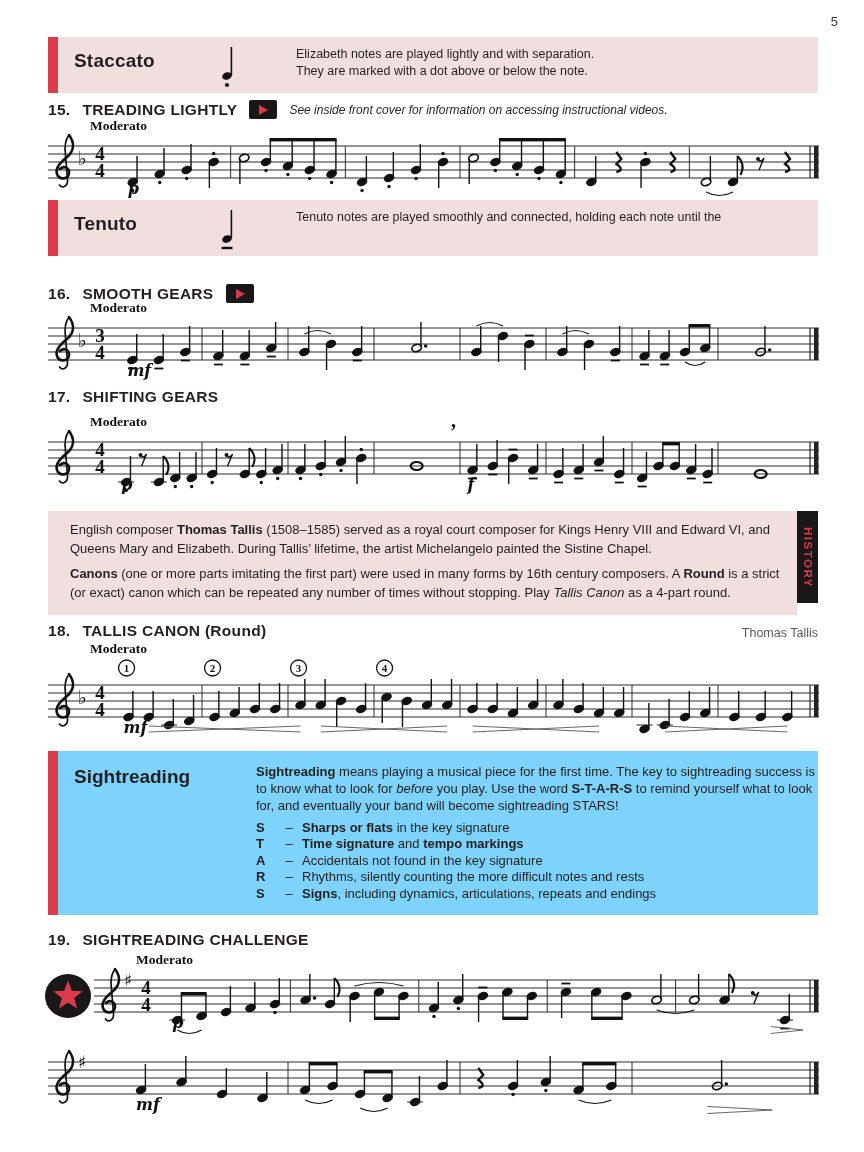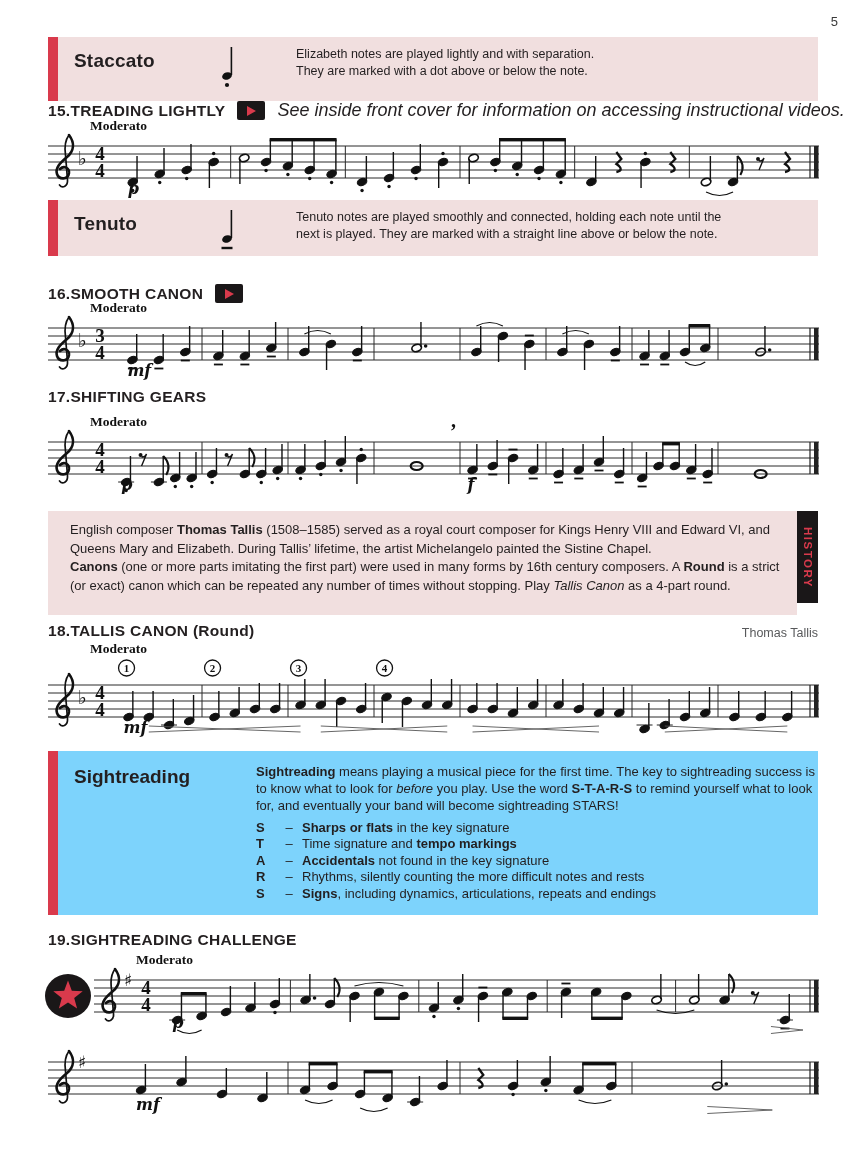--- a/index.html
+++ b/index.html
@@ -10,32 +10,32 @@
   
   .defbox{position:absolute;left:48px;width:770px;background:#f1dfdf;}
   .redbar{position:absolute;left:0;top:0;bottom:0;width:10px;background:#d93a4c;}
   .def-title{position:absolute;left:26px;top:13px;font-weight:bold;font-size:19px;letter-spacing:.2px;}
   .def-icon{position:absolute;left:172px;top:5px;}
   .def-text{position:absolute;left:248px;top:9px;font-size:12.5px;line-height:17px;}
 
   
   .ex-head{position:absolute;left:48px;display:flex;align-items:center;font-weight:bold;
            font-size:15.5px;letter-spacing:.3px;}
-  .ex-num{margin-right:0;}
+  .ex-num{margin-right:12px;}
   .video-icon{display:inline-block;width:28px;height:19px;background:#1a1718;border-radius:2px;
               position:relative;margin-left:12px;flex:none;}
   .video-icon::after{content:"";position:absolute;left:10px;top:4.5px;width:0;height:0;
               border-left:9px solid #d93a4c;border-top:5px solid transparent;border-bottom:5px solid transparent;}
-  .video-note{font-style:italic;font-weight:normal;font-size:18px;margin-left:12px;letter-spacing:0;}
+  .video-note{font-style:italic;font-weight:normal;font-size:12px;margin-left:12px;letter-spacing:0;}
   .composer{position:absolute;right:46px;top:626px;font-size:12.5px;color:#58595b;font-weight:normal;}
 
   
   .history-box{position:absolute;left:48px;top:511px;width:749px;height:104px;background:#f1dfdf;}
   .history-text{position:absolute;left:22px;top:10px;width:712px;font-size:13px;line-height:18.5px;}
-  .history-text .p2{margin-top:0;}
+  .history-text .p2{margin-top:7px;}
   .history-tab{position:absolute;left:797px;top:511px;width:21px;height:92px;background:#1a1718;
                color:#d93a4c;writing-mode:vertical-rl;text-align:center;font-weight:bold;
                font-size:11.5px;letter-spacing:1.5px;display:flex;align-items:center;justify-content:center;}
 
   
   .sr-box{position:absolute;left:48px;top:751px;width:770px;height:164px;background:#7dd3fc;}
   .sr-title{position:absolute;left:26px;top:15px;font-weight:bold;font-size:19px;}
   .sr-body{position:absolute;left:208px;top:12px;width:560px;font-size:13px;line-height:17px;}
   .sr-list{margin-top:6px;}
   .sr-row{display:flex;line-height:16.4px;}
@@ -48,21 +48,21 @@
 
   svg.staff{position:absolute;}
 </style>
 </head>
 <body>
 
 <div class="page">
 
   <div class="page-number">5</div>
 
-  <div class="defbox" style="top:37px;height:64px;">
+  <div class="defbox" style="top:37px;height:56px;">
     <div class="redbar"></div>
     <div class="def-title">Staccato</div>
     <svg class="def-icon" width="22" height="48" id="icon-staccato">
         <ellipse cx="7" cy="34" rx="5" ry="3.6" fill="#111" transform="rotate(-18 7 34)"></ellipse>
         <line x1="11.4" y1="33" x2="11.4" y2="5" stroke="#111" stroke-width="1.6"></line>
         <circle cx="7" cy="43" r="2.1" fill="#111"></circle>
       </svg>
     <div class="def-text">
       <div>Elizabeth notes are played lightly and with separation.</div>
       <div>They are marked with a dot above or below the note.</div>
@@ -170,27 +170,26 @@
   <div class="defbox" style="top:200px;height:56px;">
     <div class="redbar"></div>
     <div class="def-title">Tenuto</div>
     <svg class="def-icon" width="22" height="48" id="icon-tenuto">
         <ellipse cx="7" cy="34" rx="5" ry="3.6" fill="#111" transform="rotate(-18 7 34)"></ellipse>
         <line x1="11.4" y1="33" x2="11.4" y2="5" stroke="#111" stroke-width="1.6"></line>
         <line x1="1.5" y1="43" x2="12.5" y2="43" stroke="#111" stroke-width="2.4"></line>
       </svg>
     <div class="def-text">
       <div>Tenuto notes are played smoothly and connected, holding each note until the</div>
-      <div>next is played.  They are marked with a straight line above or below the note.</div>
     </div>
   </div>
 
   <div class="ex-head" style="top:284px;">
     <span class="ex-num">16.</span>
-    <span>SMOOTH CANON</span>
+    <span>SMOOTH GEARS</span>
     <span class="video-icon"></span>
   </div>
   <svg class="staff" id="st16" width="772" height="90" style="left:48px;top:298px;">
       <line x1="0" y1="30" x2="771" y2="30" stroke="#2a2a2a" stroke-width="1"></line>
       <line x1="0" y1="38" x2="771" y2="38" stroke="#2a2a2a" stroke-width="1"></line>
       <line x1="0" y1="46" x2="771" y2="46" stroke="#2a2a2a" stroke-width="1"></line>
       <line x1="0" y1="54" x2="771" y2="54" stroke="#2a2a2a" stroke-width="1"></line>
       <line x1="0" y1="62" x2="771" y2="62" stroke="#2a2a2a" stroke-width="1"></line>
       <path d="M21,19 C27,27 26,35 19,41 C12,47 7,52 9,58 C11,64 20,64 21,57 C21.5,52 16,49 12,53" stroke="#111" fill="none" stroke-width="2.6" stroke-linecap="round"></path>
       <path d="M21,19 C16.5,25 16.5,32 17.5,39 L19.5,64 C20,70 14.5,73 11.5,69" stroke="#111" fill="none" stroke-width="1.7" stroke-linecap="round"></path>
@@ -506,26 +505,26 @@
       <div><span style="font-weight: bold;">Sightreading</span><span> means playing a musical piece for the first time.  The key to sightreading success is to know what to look for </span><span style="font-style: italic;">before</span><span> you play.  Use the word </span><span style="font-weight: bold;">S-T-A-R-S</span><span> to remind yourself what to look for, and eventually your band will become sightreading STARS!</span></div>
       <div class="sr-list" id="stars-list">
           <div class="sr-row">
             <span class="sr-letter">S</span>
             <span class="sr-dash">–</span>
             <span><span style="font-weight: bold;">Sharps or flats</span><span> in the key signature</span></span>
           </div>
           <div class="sr-row">
             <span class="sr-letter">T</span>
             <span class="sr-dash">–</span>
-            <span><span style="font-weight: normal; text-align: center;">Time signature</span><span> and </span><span style="font-weight: bold;">tempo markings</span></span>
+            <span><span style="font-weight: bold; text-align: center;">Time signature</span><span> and </span><span style="font-weight: bold;">tempo markings</span></span>
           </div>
           <div class="sr-row">
             <span class="sr-letter">A</span>
             <span class="sr-dash">–</span>
-            <span><span style="font-weight: bold;">Accidentals</span><span> not found in the key signature</span></span>
+            <span><span style="font-weight: normal;">Accidentals</span><span> not found in the key signature</span></span>
           </div>
           <div class="sr-row">
             <span class="sr-letter">R</span>
             <span class="sr-dash">–</span>
             <span><span style="font-weight: normal;">Rhythms</span><span>, silently counting the more difficult notes and rests</span></span>
           </div>
           <div class="sr-row">
             <span class="sr-letter">S</span>
             <span class="sr-dash">–</span>
             <span><span style="font-weight: bold;">Signs</span><span>, including dynamics, articulations, repeats and endings</span></span>

